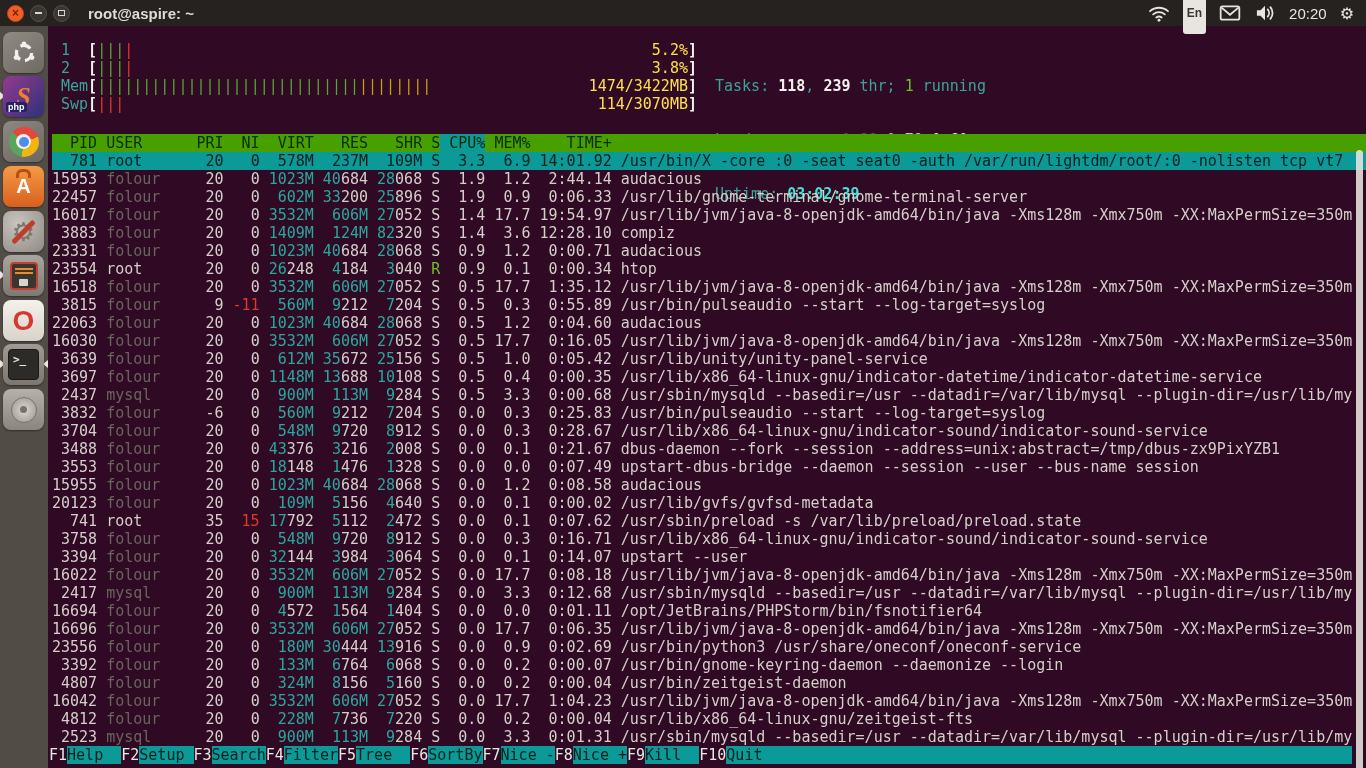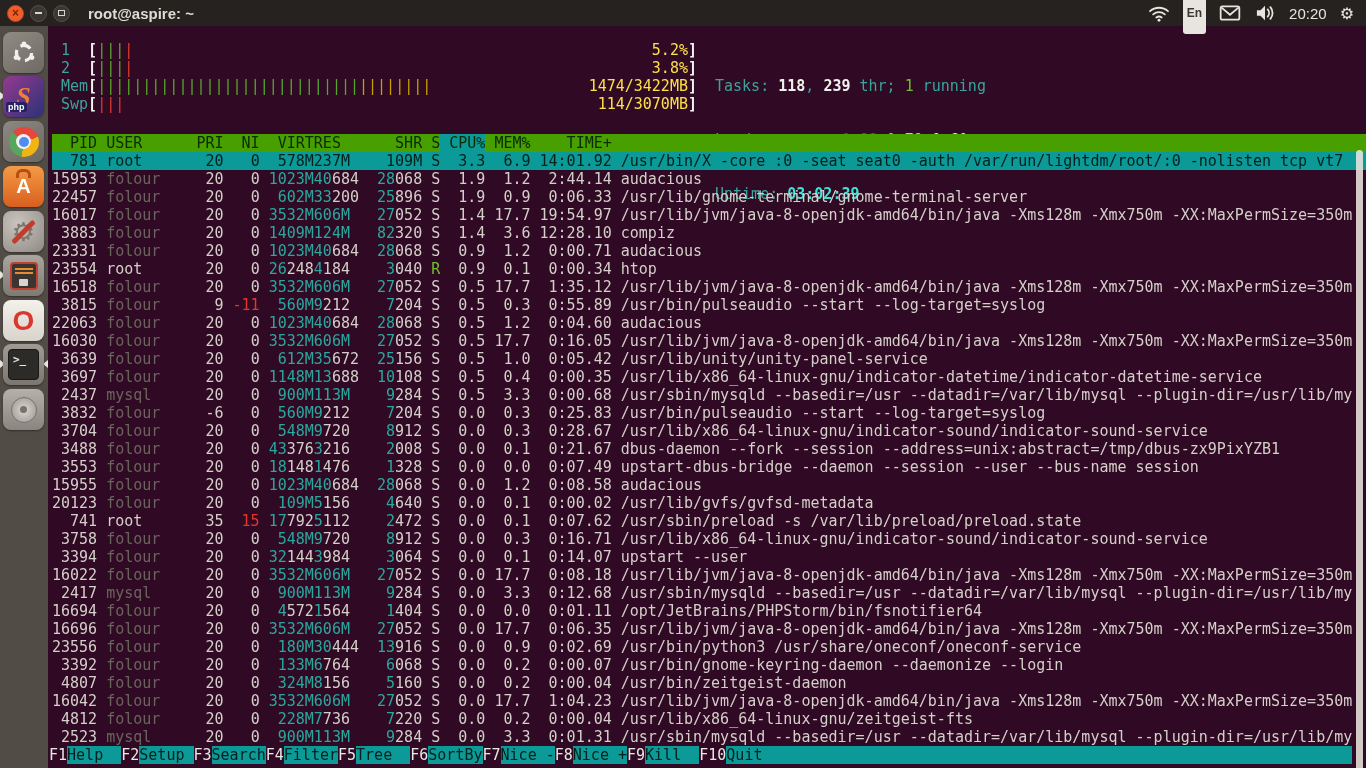--- a/index.html
+++ b/index.html
@@ -90,21 +90,21 @@
   .prow, #thead { display:flex; height:18px; white-space:pre; overflow:hidden; }
   #thead { background:#47a000; color:#0b2b00; }
   #thead span { display:block; }
   .sorted { background:#0b9a97; }
   .prow span { display:block; }
   .c-pid {width:5ch; text-align:right;}
   .c-user{width:10ch; padding-left:1ch;}
   .c-pri {width:4ch; text-align:right;}
   .c-ni  {width:4ch; text-align:right;}
   .c-virt{width:6ch; text-align:right;}
-  .c-res {width:6ch; }
+  .c-res {width:6ch; text-align:right;}
   .c-shr {width:6ch; text-align:right;}
   .c-s   {width:2ch; text-align:right;}
   .c-cpu {width:5ch; text-align:right;}
   .c-mem {width:5ch; text-align:right;}
   .c-time{width:9ch; text-align:right;}
   .c-cmd {flex:1; padding-left:1ch; overflow:hidden;}
   .dim { color:#6a655c; }
   .red { color:#e0382b; }
   .grn { color:#70c02d; }
   .cy  { color:#2aa79e; }

